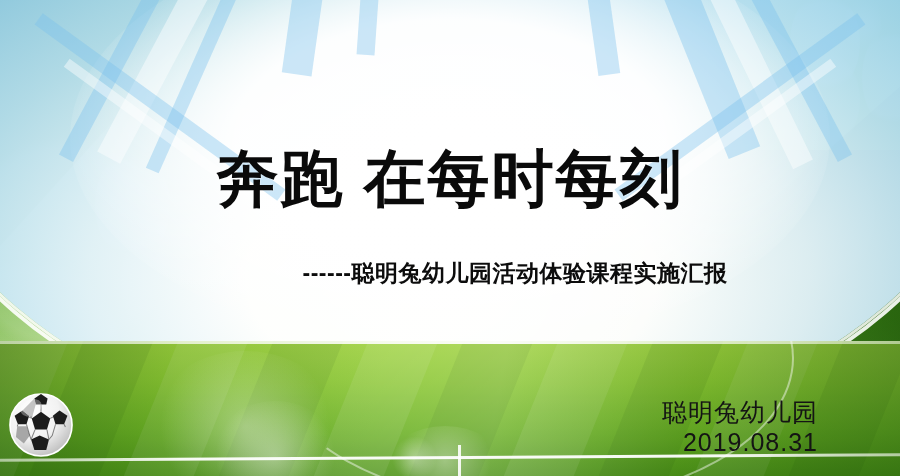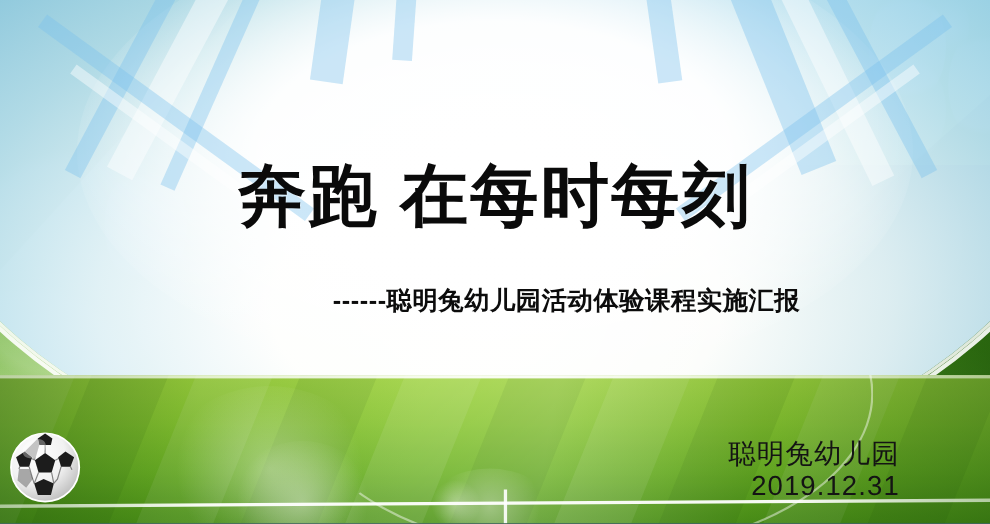--- a/index.html
+++ b/index.html
@@ -6,21 +6,21 @@
     margin: 0;
     padding: 0;
     background: #222;
   }
   #slide {
     position: relative;
     width: 900px;
     height: 476px;
     overflow: hidden;
     font-family: "Liberation Sans", "DejaVu Sans", sans-serif;
-    background: #3b82f6;
+    background: #f0abfc;
     user-select: none;
   }
 
   
 
   
   .bg-base {
     position: absolute;
     inset: 0;
     background:
@@ -391,15 +391,15 @@
         <path d="M15,49 L14,52"></path>
         <path d="M85,49 L87,53"></path>
       </g>
       <ellipse cx="35" cy="24" rx="17" ry="12" fill="#ffffff" opacity="0.32" transform="rotate(-28 35 24)"></ellipse>
     </svg>
   </div>
 
   <div class="title">奔跑 在每时每刻</div>
   <div class="subtitle">------聪明兔幼儿园活动体验课程实施汇报</div>
   <div class="org">聪明兔幼儿园</div>
-  <div class="date">2019.12.31</div>
+  <div class="date">2019.08.31</div>
 
 </div>
 
 </body></html>

